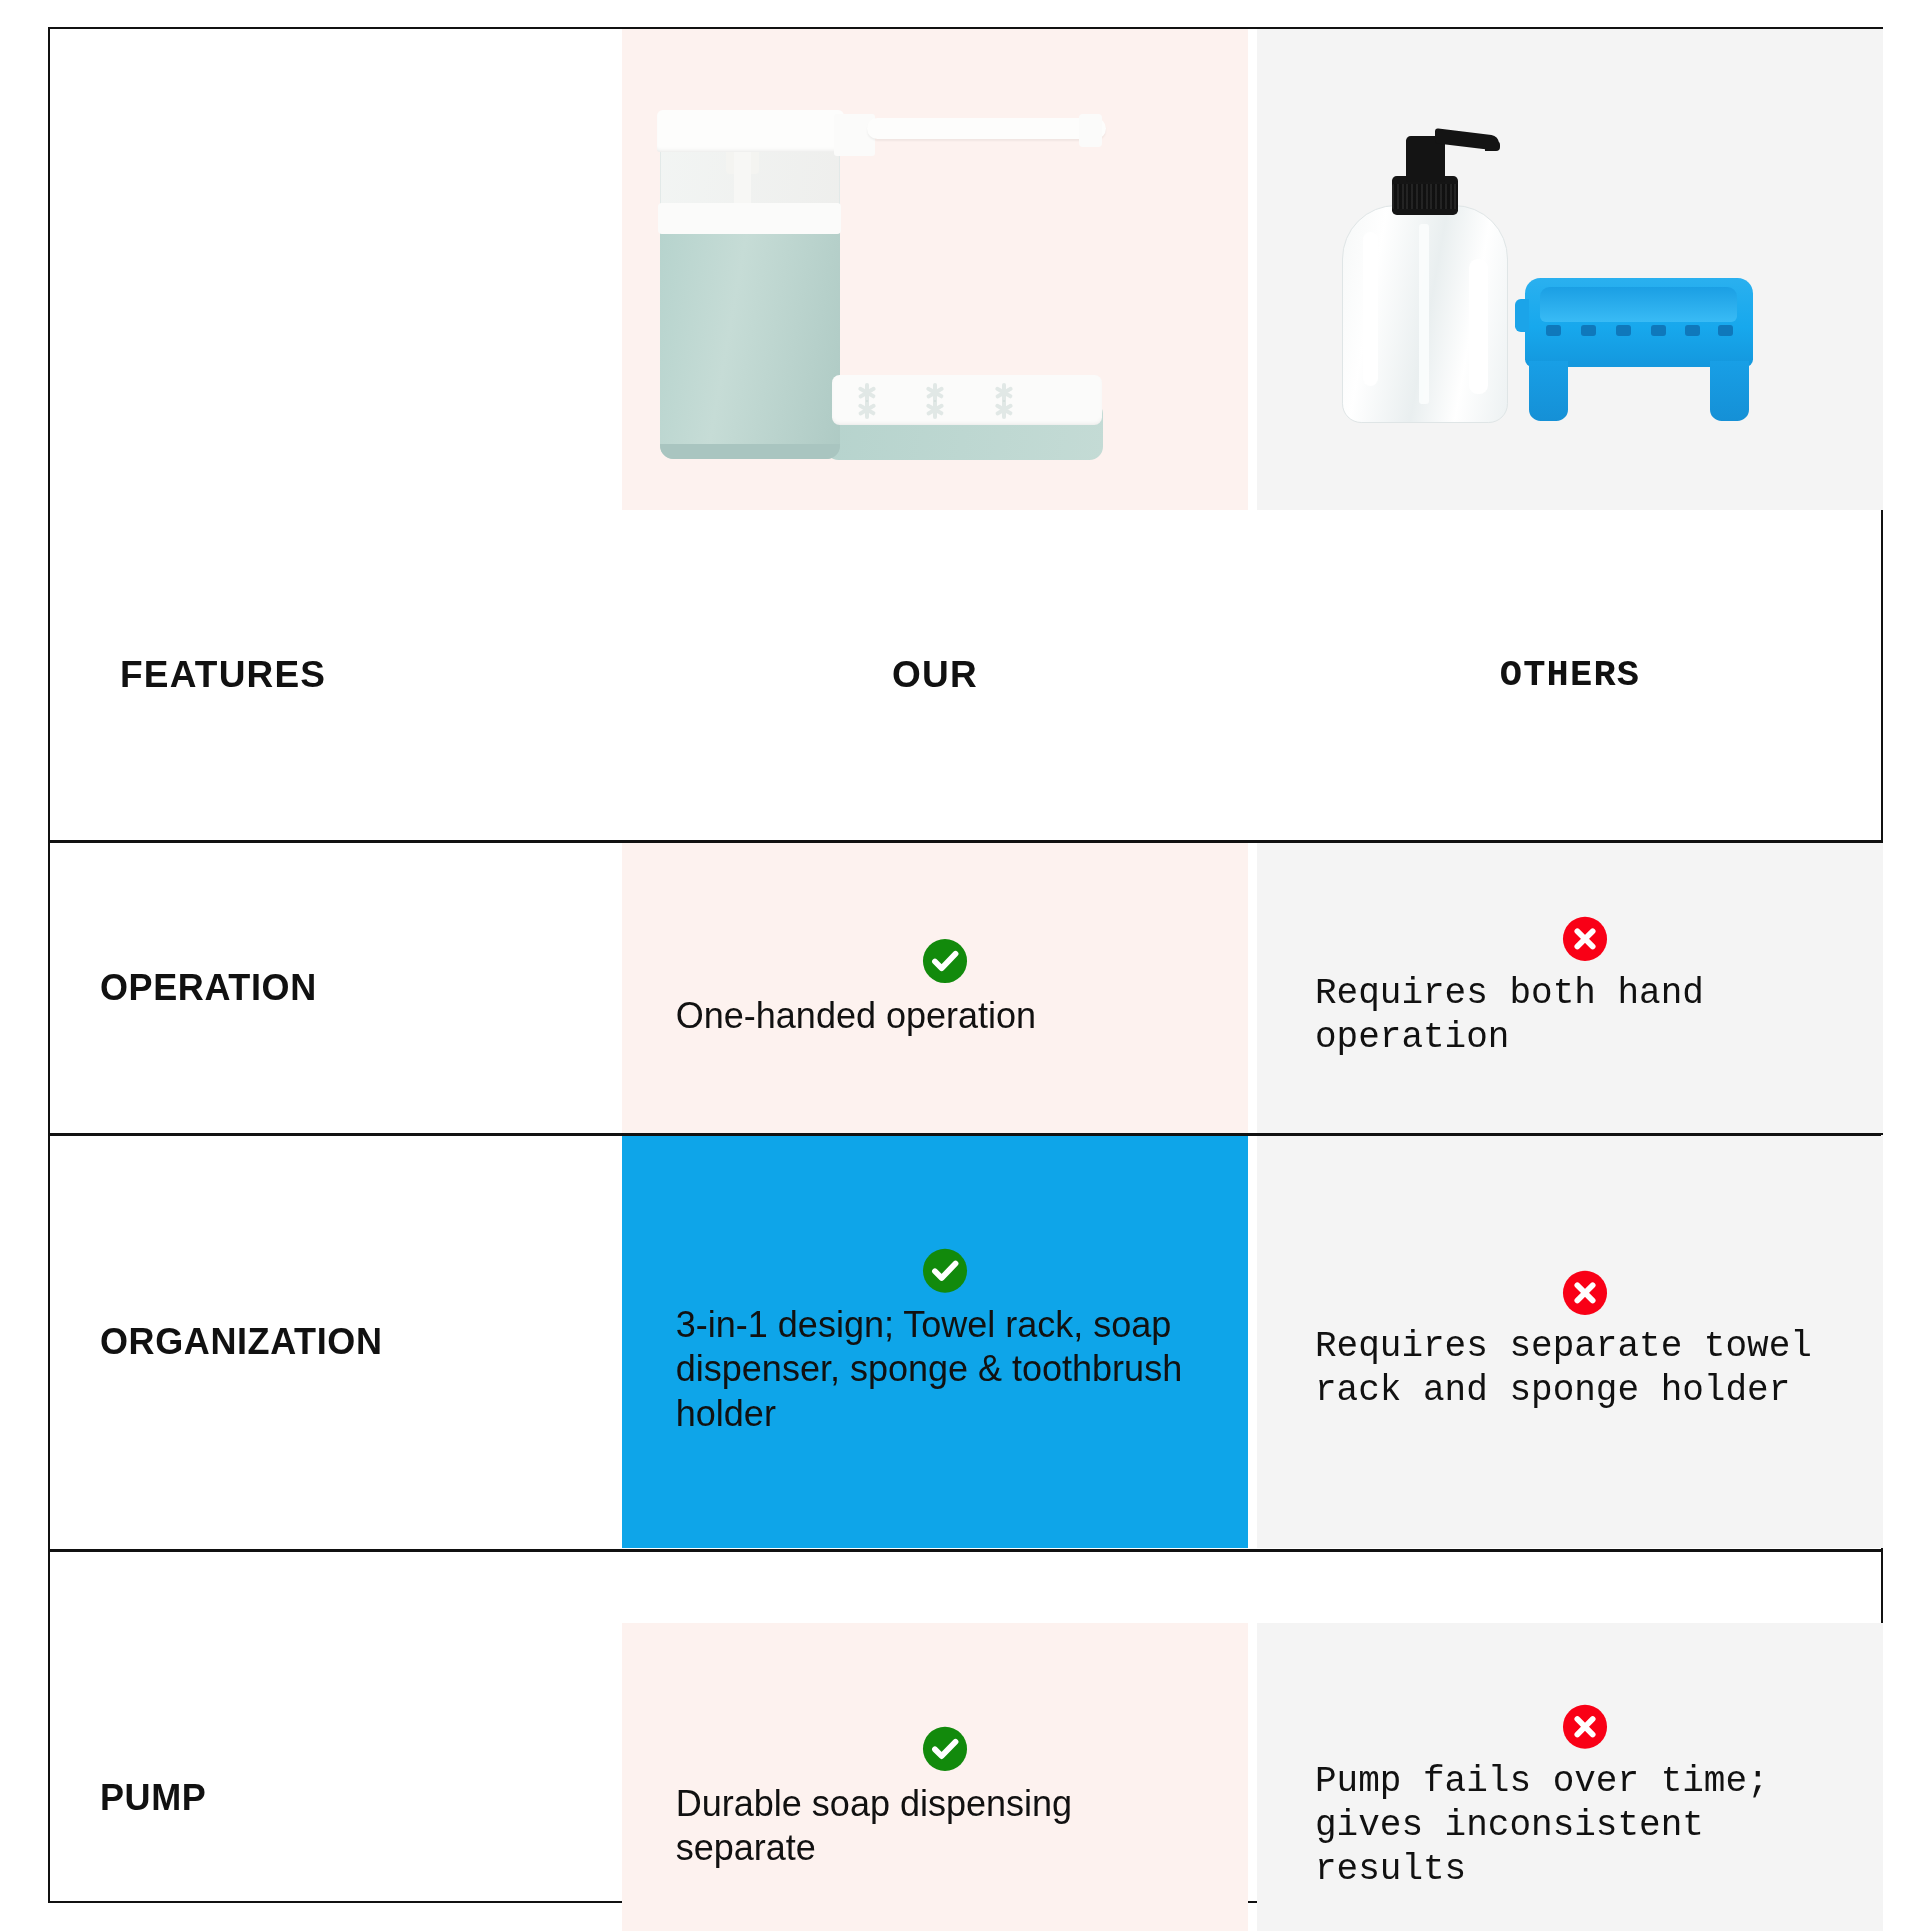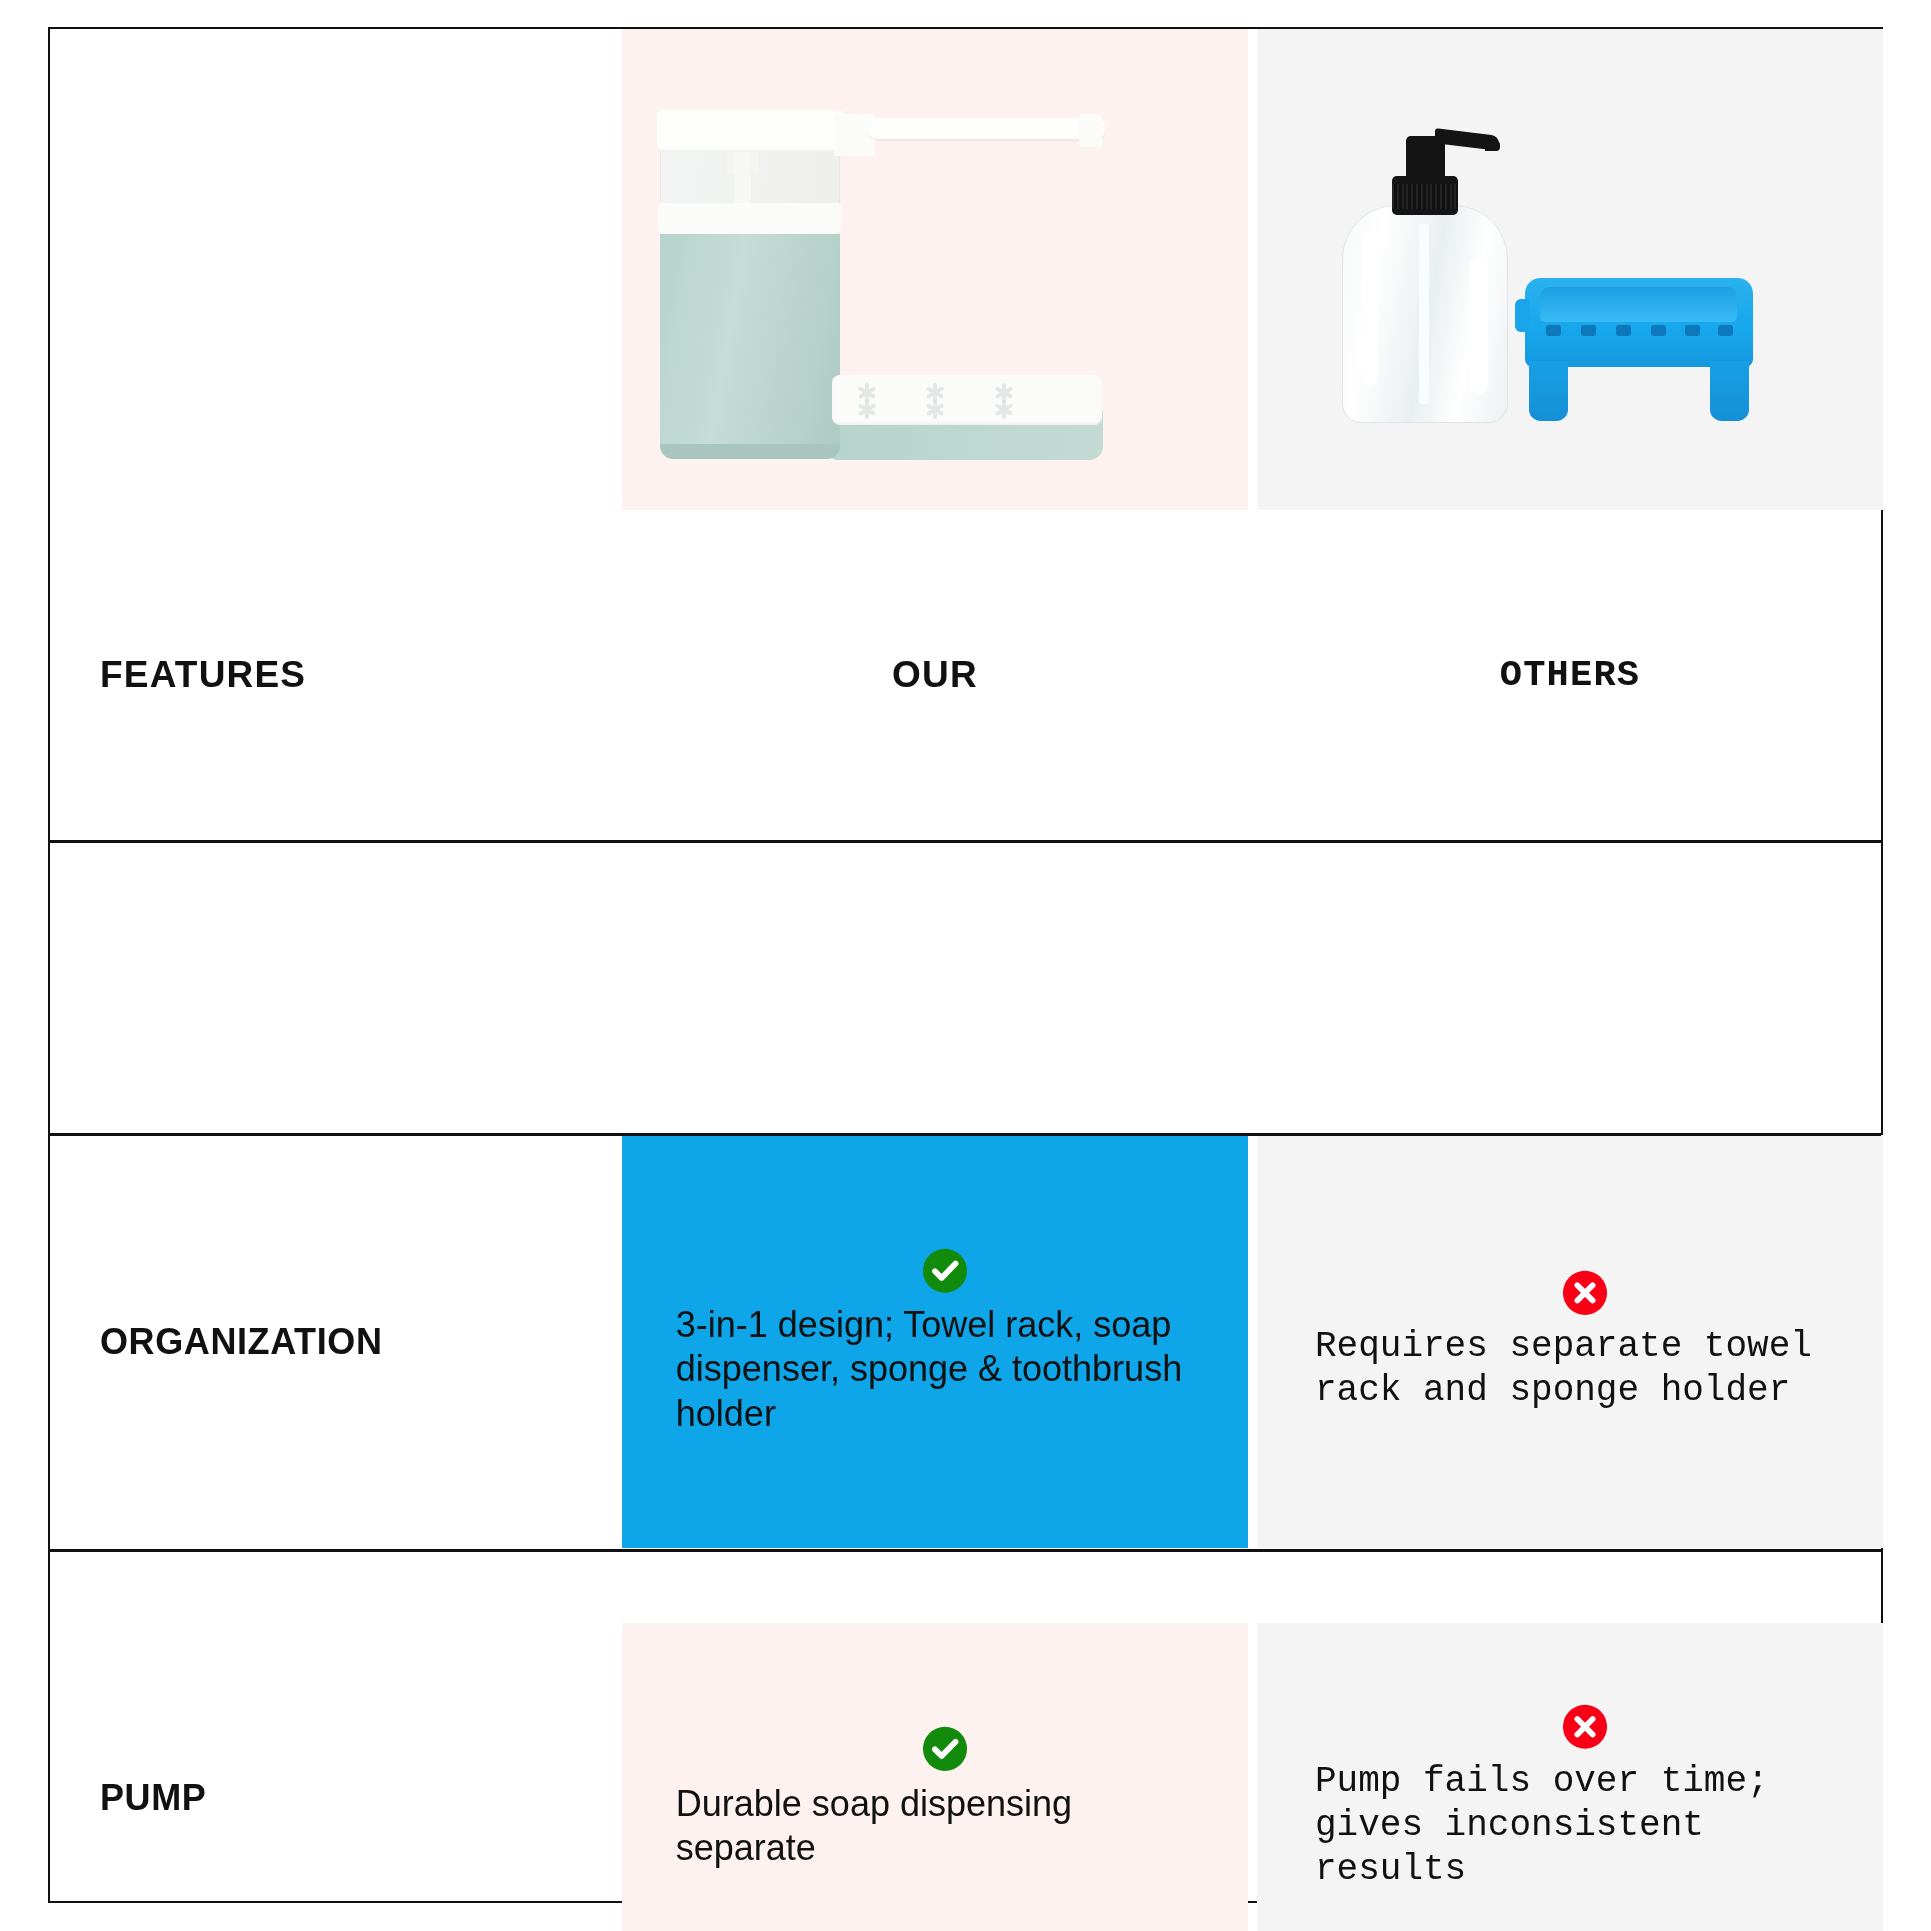--- a/index.html
+++ b/index.html
@@ -93,21 +93,21 @@
     height: 100%;
     display: flex;
     align-items: center;
     justify-content: center;
     font-size: 37px;
     font-weight: bold;
     letter-spacing: 1.2px;
     color: #111111;
   }
   .head-feature {
-    padding-left: 50px;
+    padding-left: 70px;
     font-size: 37px;
     font-weight: bold;
     letter-spacing: 1.2px;
     color: #111111;
     display: flex;
     align-items: center;
     height: 100%;
   }
 
   
@@ -541,20 +541,45 @@
       </div>
       <div class="cell-our">
         <div class="col-heading">OUR</div>
       </div>
       <div class="cell-others">
         <div class="col-heading">OTHERS</div>
       </div>
     </div>
     <div class="row-line" style="top:811px;"></div>
 
+    <div class="row" id="row-op">
+      <div class="cell-features">
+        <div class="feature-label">OPERATION</div>
+      </div>
+
+      <div class="cell-our our" style="background:#fdf2ef;">
+        <div class="value-wrap">
+          <svg class="icon-svg status-icon" viewBox="0 0 48 48">
+            <circle cx="24" cy="24" r="23" fill="#128a0c"></circle>
+            <path d="M13.5 24.5 L20.5 31.5 L35 16.5" stroke="#ffffff" stroke-width="6" stroke-linecap="round" stroke-linejoin="round" fill="none"></path>
+          </svg>
+          <div class="value-text our-text">One-handed operation</div>
+        </div>
+      </div>
+
+      <div class="cell-others others" style="background:#f4f4f4;">
+        <div class="value-wrap">
+          <svg class="icon-svg status-icon" viewBox="0 0 48 48">
+            <circle cx="24" cy="24" r="23" fill="#f90016"></circle>
+            <path d="M16 16 L32 32 M32 16 L16 32" stroke="#ffffff" stroke-width="6" stroke-linecap="round"></path>
+          </svg>
+          <div class="value-text">Requires both hand operation</div>
+        </div>
+      </div>
+    </div>
     <div class="row-line" style="top:1104px;"></div>
 
     <div class="row" id="row-org">
       <div class="cell-features">
         <div class="feature-label">ORGANIZATION</div>
       </div>
 
       <div class="cell-our our" style="background:#0ea5e9;">
         <div class="value-wrap">
           <svg class="icon-svg status-icon" viewBox="0 0 48 48">

